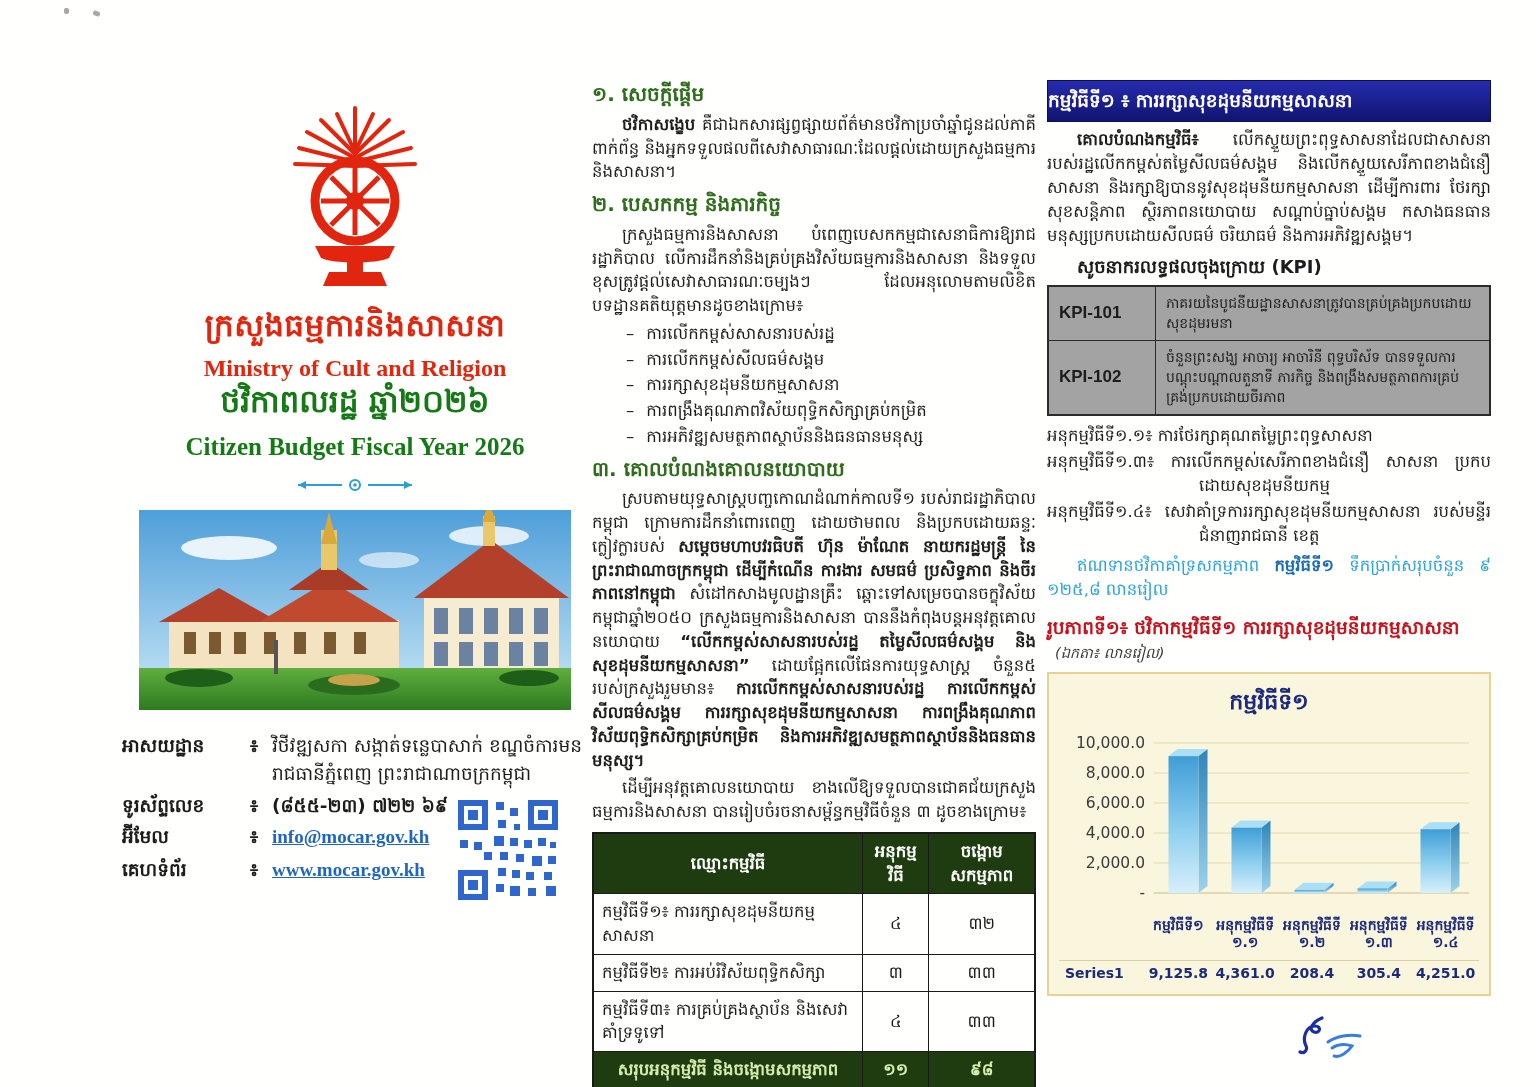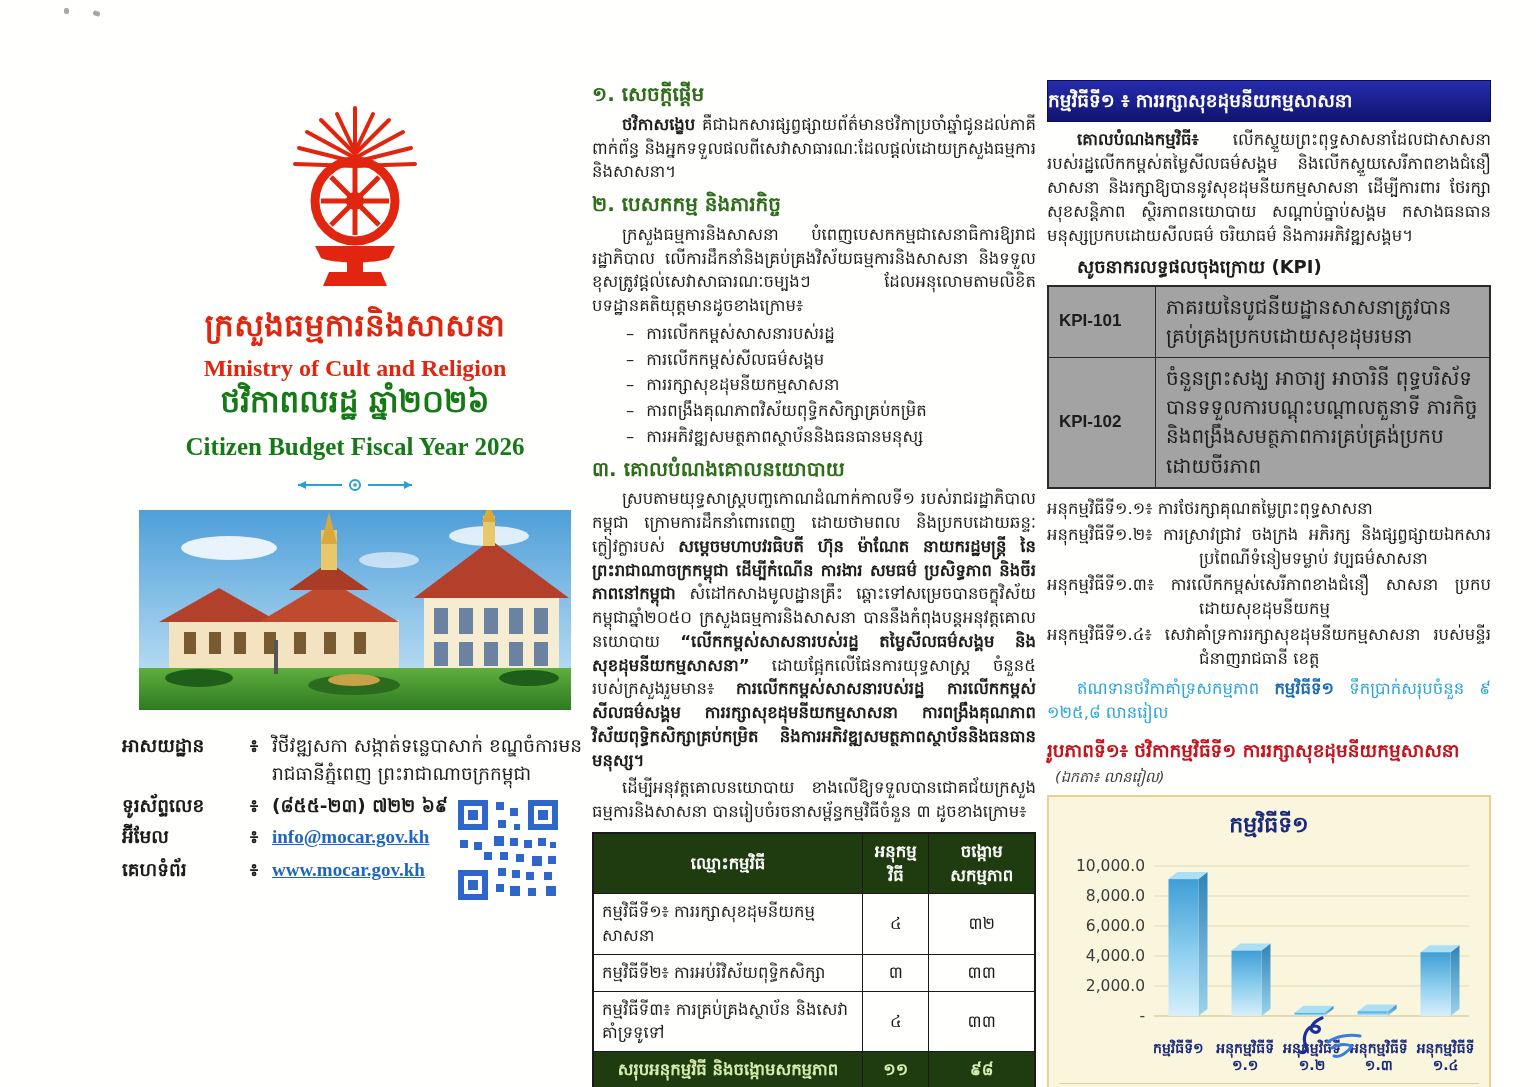--- a/index.html
+++ b/index.html
@@ -46,21 +46,21 @@
   table.prog tr.total td{background:#1e3c0f;color:#d8eeb0;font-weight:bold;text-align:center;}
   table.prog tr.total td:first-child{text-align:center;}
 
   
   .col-right{position:absolute;left:1047px;top:80px;width:444px;font-size:16.5px;line-height:1.46;}
   .blue-bar{background:linear-gradient(#262cae,#101470);color:#ffffff;font-weight:bold;font-size:18.5px;
             padding:6px 0 7px;border:1px solid #0b0e55;}
   .col-right p{margin:6px 0;text-indent:30px;text-align:justify;}
   .kpi-title{font-weight:bold;font-size:18px;margin:6px 0 4px 30px;}
   table.kpi{border-collapse:collapse;width:100%;border:2px solid #2b2b2b;background:#a3a3a3;}
-  table.kpi td{border:1.5px solid #2b2b2b;padding:6px 10px;font-size:20px;vertical-align:middle;}
+  table.kpi td{border:1.5px solid #2b2b2b;padding:6px 10px;font-size:14px;vertical-align:middle;}
   table.kpi td.code{font-weight:bold;width:86px;font-family:"Liberation Sans",sans-serif;font-size:17px;}
   .subprogs{margin-top:8px;}
   .subprog{padding-left:152px;text-indent:-152px;margin-bottom:2px;text-align:justify;}
   .credit{color:#29a3dc;margin-top:6px;text-indent:30px;text-align:justify;}
   .credit .c-deep{color:#1b6cb5;}
   .fig-caption{margin-top:12px;}
   .fig-caption .cap{color:#c5121c;font-weight:bold;font-size:18.5px;}
   .fig-caption .unit{color:#3a3a3a;font-style:italic;font-size:14.5px;margin-left:8px;}
   .chart-box{margin-top:6px;border:2px solid #e6d394;background:#faf6de;padding:8px 10px 12px;}
   .chart-title{text-align:center;color:#1b2a7a;font-weight:bold;font-size:22px;margin:4px 0 2px;}
@@ -311,21 +311,20 @@
       </tr>
       <tr>
         <td class="code">KPI-102</td>
         <td>ចំនួនព្រះសង្ឃ អាចារ្យ អាចារិនី ពុទ្ធបរិស័ទ បានទទួលការបណ្តុះបណ្តាលតួនាទី ភារកិច្ច និងពង្រឹងសមត្ថភាពការគ្រប់គ្រង់ប្រកបដោយចីរភាព</td>
       </tr>
     </tbody>
       </table>
 
     <div class="subprogs">
       <div class="subprog"><span>អនុកម្មវិធីទី១.១៖ </span><span>ការថែរក្សាគុណតម្លៃព្រះពុទ្ធសាសនា</span></div>
-      <div class="subprog"><span>អនុកម្មវិធីទី១.២៖ </span><span>ការស្រាវជ្រាវ ចងក្រង អភិរក្ស និងផ្សព្វផ្សាយឯកសារ ប្រពៃណីទំនៀមទម្លាប់ វប្បធម៌សាសនា</span></div>
       <div class="subprog"><span>អនុកម្មវិធីទី១.៣៖ </span><span>ការលើកកម្ពស់សេរីភាពខាងជំនឿ សាសនា ប្រកបដោយសុខដុមនីយកម្ម</span></div>
       <div class="subprog"><span>អនុកម្មវិធីទី១.៤៖ </span><span>សេវាគាំទ្រការរក្សាសុខដុមនីយកម្មសាសនា របស់មន្ទីរជំនាញរាជធានី ខេត្ត</span></div>
     </div>
 
     <div class="credit"><span>ឥណទានថវិកាគាំទ្រសកម្មភាព </span><span class="b c-deep">កម្មវិធីទី១</span><span> ទឹកប្រាក់សរុបចំនួន ៩ ១២៥,៨ លានរៀល</span></div>
 
     <div class="fig-caption">
       <span class="cap">រូបភាពទី១៖ ថវិកាកម្មវិធីទី១ ការរក្សាសុខដុមនីយកម្មសាសនា</span>
       <span class="unit">(ឯកតា៖ លានរៀល)</span>
     </div>

